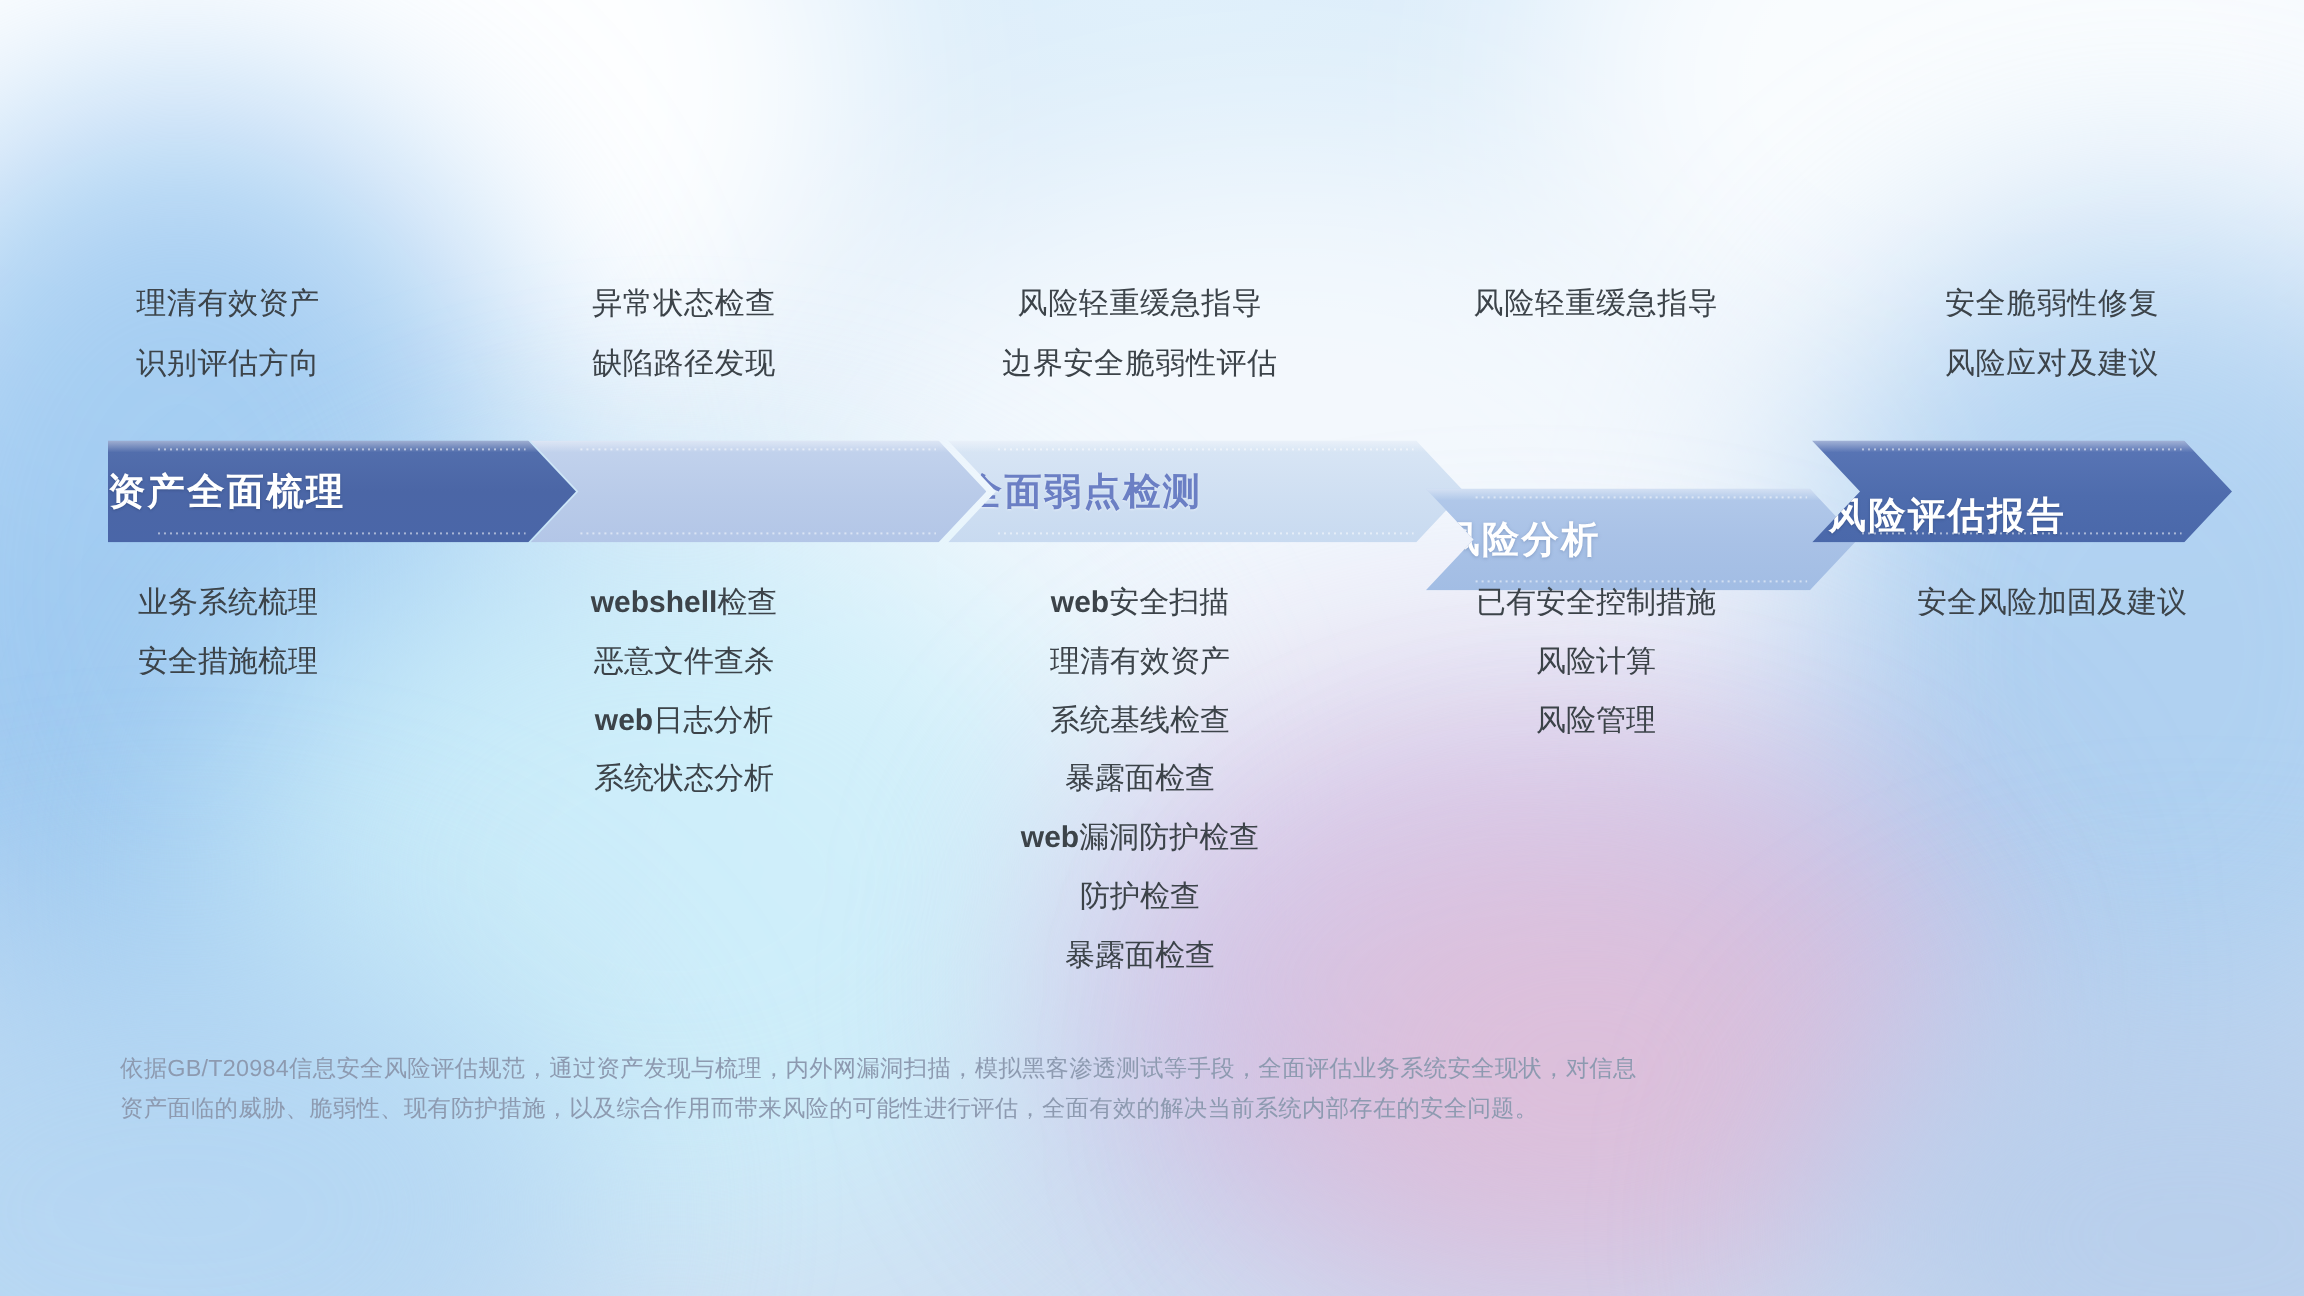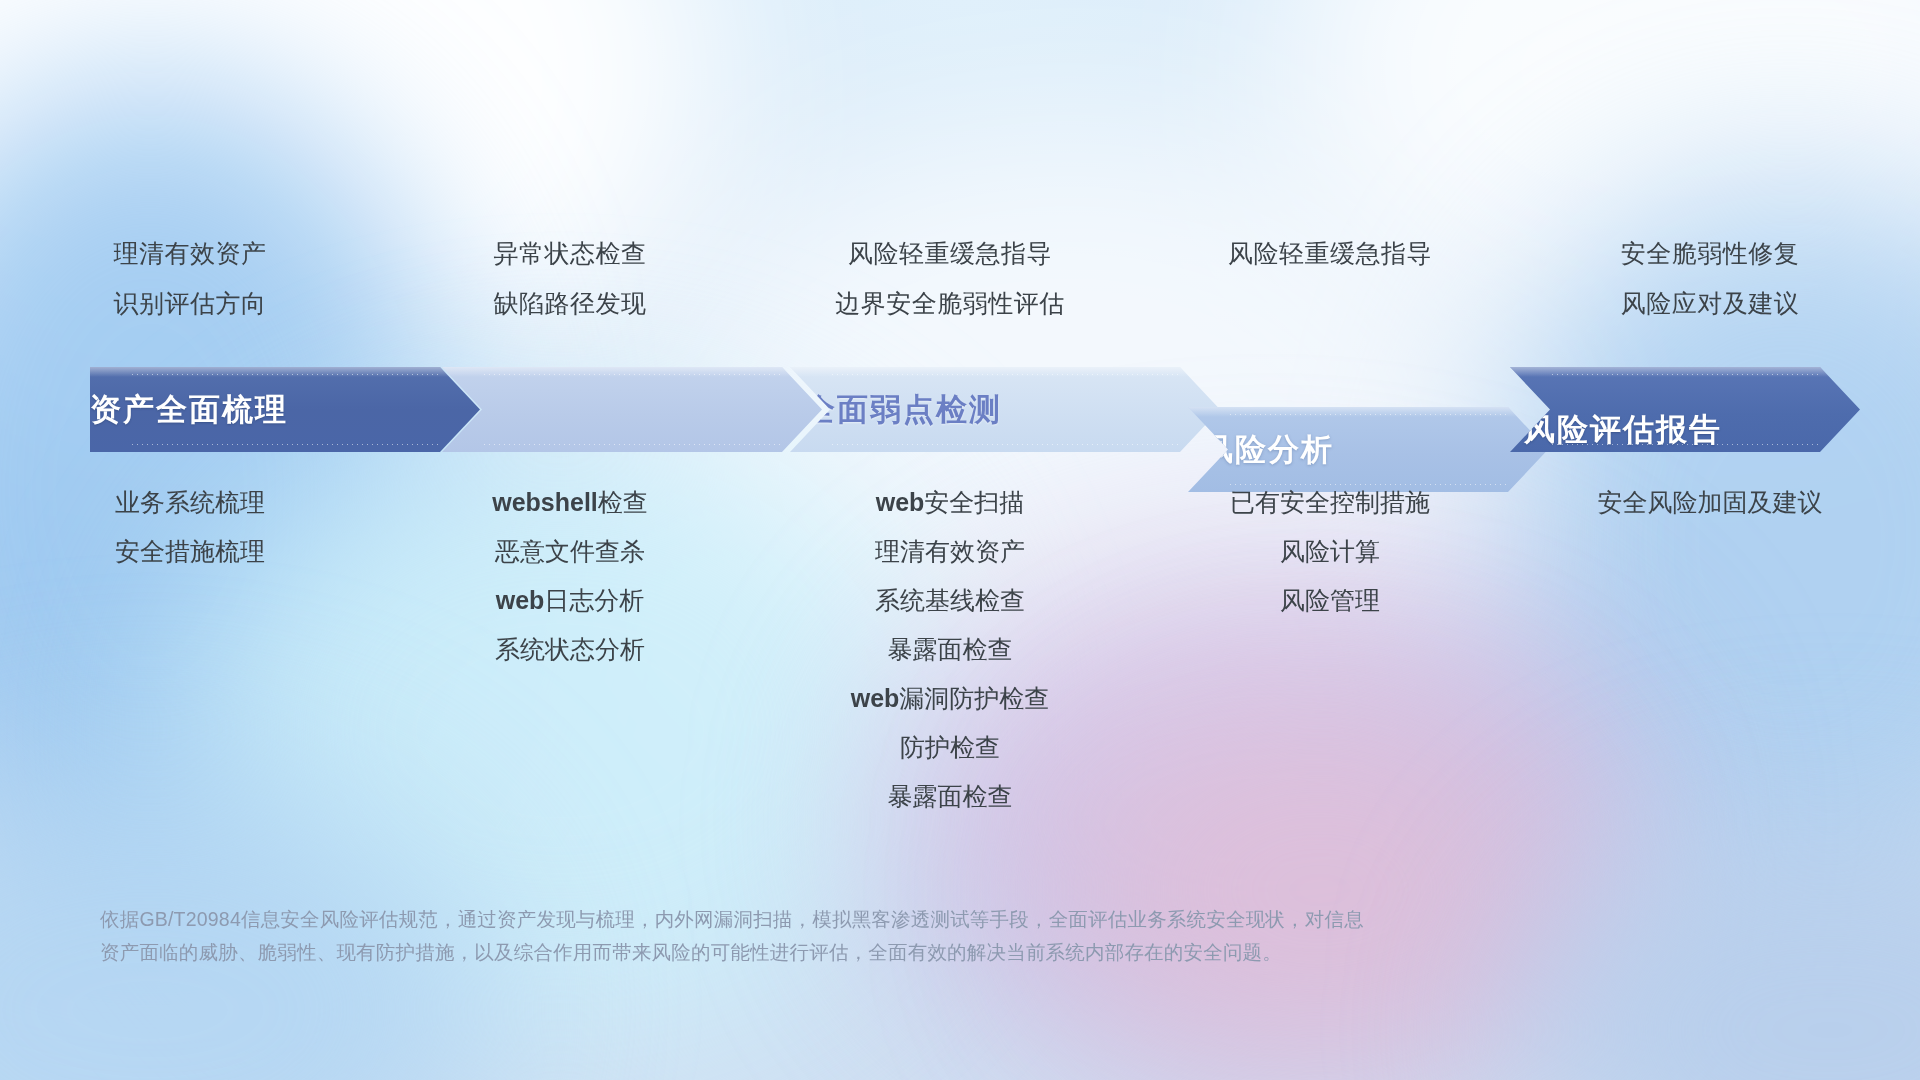--- a/index.html
+++ b/index.html
@@ -212,21 +212,20 @@
   #footer {
     position: absolute;
     left: 100px;
     top: 875px;
     width: 1510px;
     font-size: 19.5px;
     line-height: 33px;
     color: #8d9ab0;
     letter-spacing: 0.2px;
     text-align: justify;
-    margin-top: 28px;
   }
   #footer p { margin: 0; }
 </style>
 </head>
 <body>
 
 <div id="stage">
 
   <div class="bg-blob blob-a"></div>
   <div class="bg-blob blob-h"></div>

